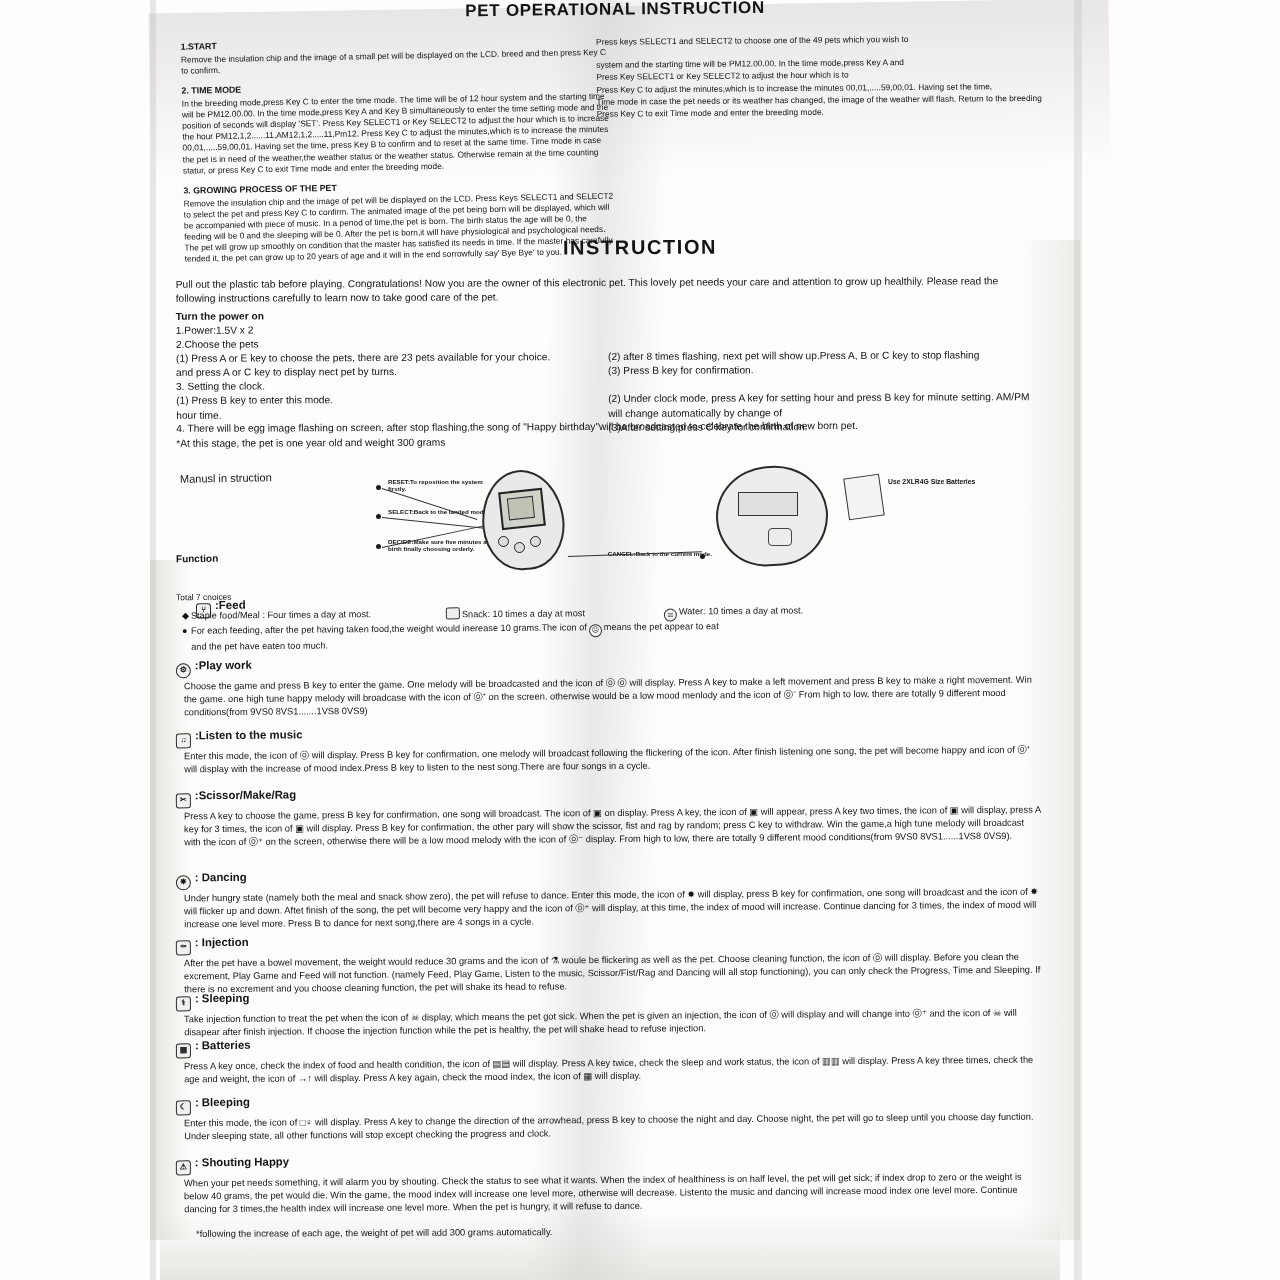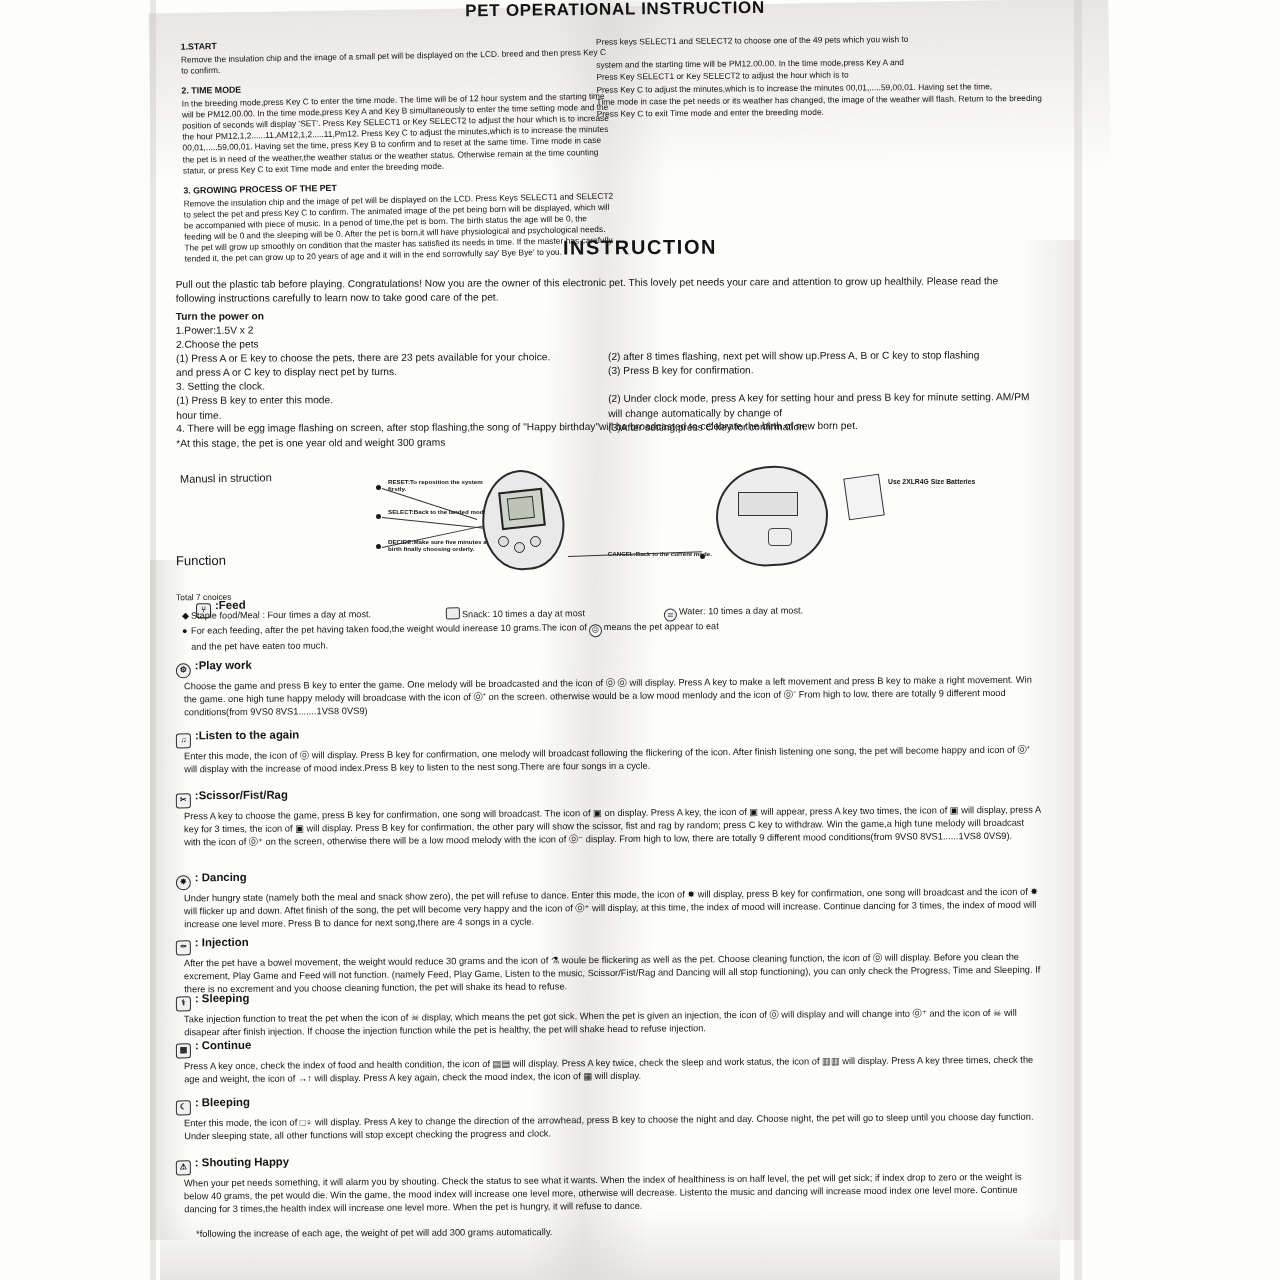--- a/index.html
+++ b/index.html
@@ -216,21 +216,21 @@
   .lead {
     position: absolute;
     border-top: 1px solid #333;
     transform-origin: left center;
   }
 
   
   .function-head {
     position: absolute;
     left: 176px; top: 553px;
-    font-size: 13px; font-weight: normal;
+    font-size: 10px; font-weight: bold;
     transform: rotate(-0.6deg);
   }
   .feed-line {
     position: absolute;
     left: 196px; top: 572px;
     font-size: 11.5px; font-weight: bold;
     transform: rotate(-0.6deg);
     margin-top: 27px;
   }
   .total3 {
@@ -434,28 +434,28 @@
 
   <div class="body-sec" style="top:655px; transform: rotate(-0.45deg);">
     <div class="sec-title">
       <span class="ic round">⚙</span><span>:Play work</span>
     </div>
     <div class="sec-body">Choose the game and press B key to enter the game. One melody will be broadcasted and the icon of ⓞ ⓞ will display. Press A key to make a left movement and press B key to make a right movement. Win the game. one high tune happy melody will broadcase with the icon of ⓞ⁺ on the screen. otherwise would be a low mood menlody and the icon of ⓞ⁻    From high to low,     there are totally 9 different mood conditions(from 9VS0 8VS1.......1VS8 0VS9)</div>
   </div>
 
   <div class="body-sec" style="top:725px; transform: rotate(-0.45deg);">
     <div class="sec-title">
-      <span class="ic">♫</span><span>:Listen to the again</span>
+      <span class="ic">♫</span><span>:Listen to the music</span>
     </div>
     <div class="sec-body">Enter this mode, the icon of ⓞ will display. Press B key for confirmation, one melody will broadcast following the flickering of the icon. After finish listening one song, the pet will become happy and icon of ⓞ⁺ will display with the increase of mood index.Press B key to listen to the nest song.There are four songs in a cycle.</div>
   </div>
 
   <div class="body-sec" style="top:785px; transform: rotate(-0.45deg);">
     <div class="sec-title">
-      <span class="ic">✂</span><span>:Scissor/Fist/Rag</span>
+      <span class="ic">✂</span><span>:Scissor/Make/Rag</span>
     </div>
     <div class="sec-body">Press A key to choose the game, press B key for confirmation, one song will broadcast. The icon of ▣ on display. Press A key, the icon of ▣ will appear, press A key two times, the icon of ▣ will display, press A key for 3 times, the icon of ▣ will display. Press B key for confirmation, the other pary will show the scissor, fist and rag by random; press C key to withdraw. Win the game,a high tune melody will broadcast with the icon of ⓞ⁺ on the screen, otherwise there will be a low mood melody with the icon of ⓞ⁻ display. From high to low, there are totally 9 different mood conditions(from 9VS0 8VS1......1VS8 0VS9).</div>
   </div>
 
   <div class="body-sec" style="top:867px; transform: rotate(-0.45deg);">
     <div class="sec-title">
       <span class="ic round">✸</span><span>: Dancing</span>
     </div>
     <div class="sec-body">Under hungry state (namely both the meal and snack show zero), the pet will refuse to dance. Enter this mode, the icon of ✸ will display, press B key for confirmation, one song will broadcast and the icon of ✸ will flicker up and down. Aftet finish of the song, the pet will become very happy and the icon of ⓞ⁺ will display, at this time, the index of mood will increase. Continue dancing for 3 times, the index of mood will increase one level more. Press B to dance for next song,there are 4 songs in a cycle.</div>
   </div>
@@ -469,21 +469,21 @@
 
   <div class="body-sec" style="top:988px; transform: rotate(-0.45deg);">
     <div class="sec-title">
       <span class="ic">⚕</span><span>: Sleeping</span>
     </div>
     <div class="sec-body">Take injection function to treat the pet when the icon of ☠ display, which means the pet got sick. When the pet is given an injection, the icon of ⓞ will display and will change into ⓞ⁺ and the icon of ☠ will disapear after finish injection. If choose the injection function while the pet is healthy, the pet will shake head to refuse injection.</div>
   </div>
 
   <div class="body-sec" style="top:1035px; transform: rotate(-0.45deg);">
     <div class="sec-title">
-      <span class="ic">▦</span><span>: Continue</span>
+      <span class="ic">▦</span><span>: Batteries</span>
     </div>
     <div class="sec-body">Press A key once, check the index of food and health condition, the icon of ▤▤ will display. Press A key twice, check the sleep and work status, the icon of ▥▥ will display. Press A key three times, check the age and weight, the icon of →↑ will display. Press A key again, check the mood index, the icon of ▦ will display.</div>
   </div>
 
   <div class="body-sec" style="top:1092px; transform: rotate(-0.45deg);">
     <div class="sec-title">
       <span class="ic">☾</span><span>: Bleeping</span>
     </div>
     <div class="sec-body">Enter this mode, the icon of □♀ will display. Press A key to change the direction of the arrowhead, press B key to choose the night and day. Choose night, the pet will go to sleep until you choose day function. Under sleeping state, all other functions will stop except checking the progress and clock.</div>
   </div>

